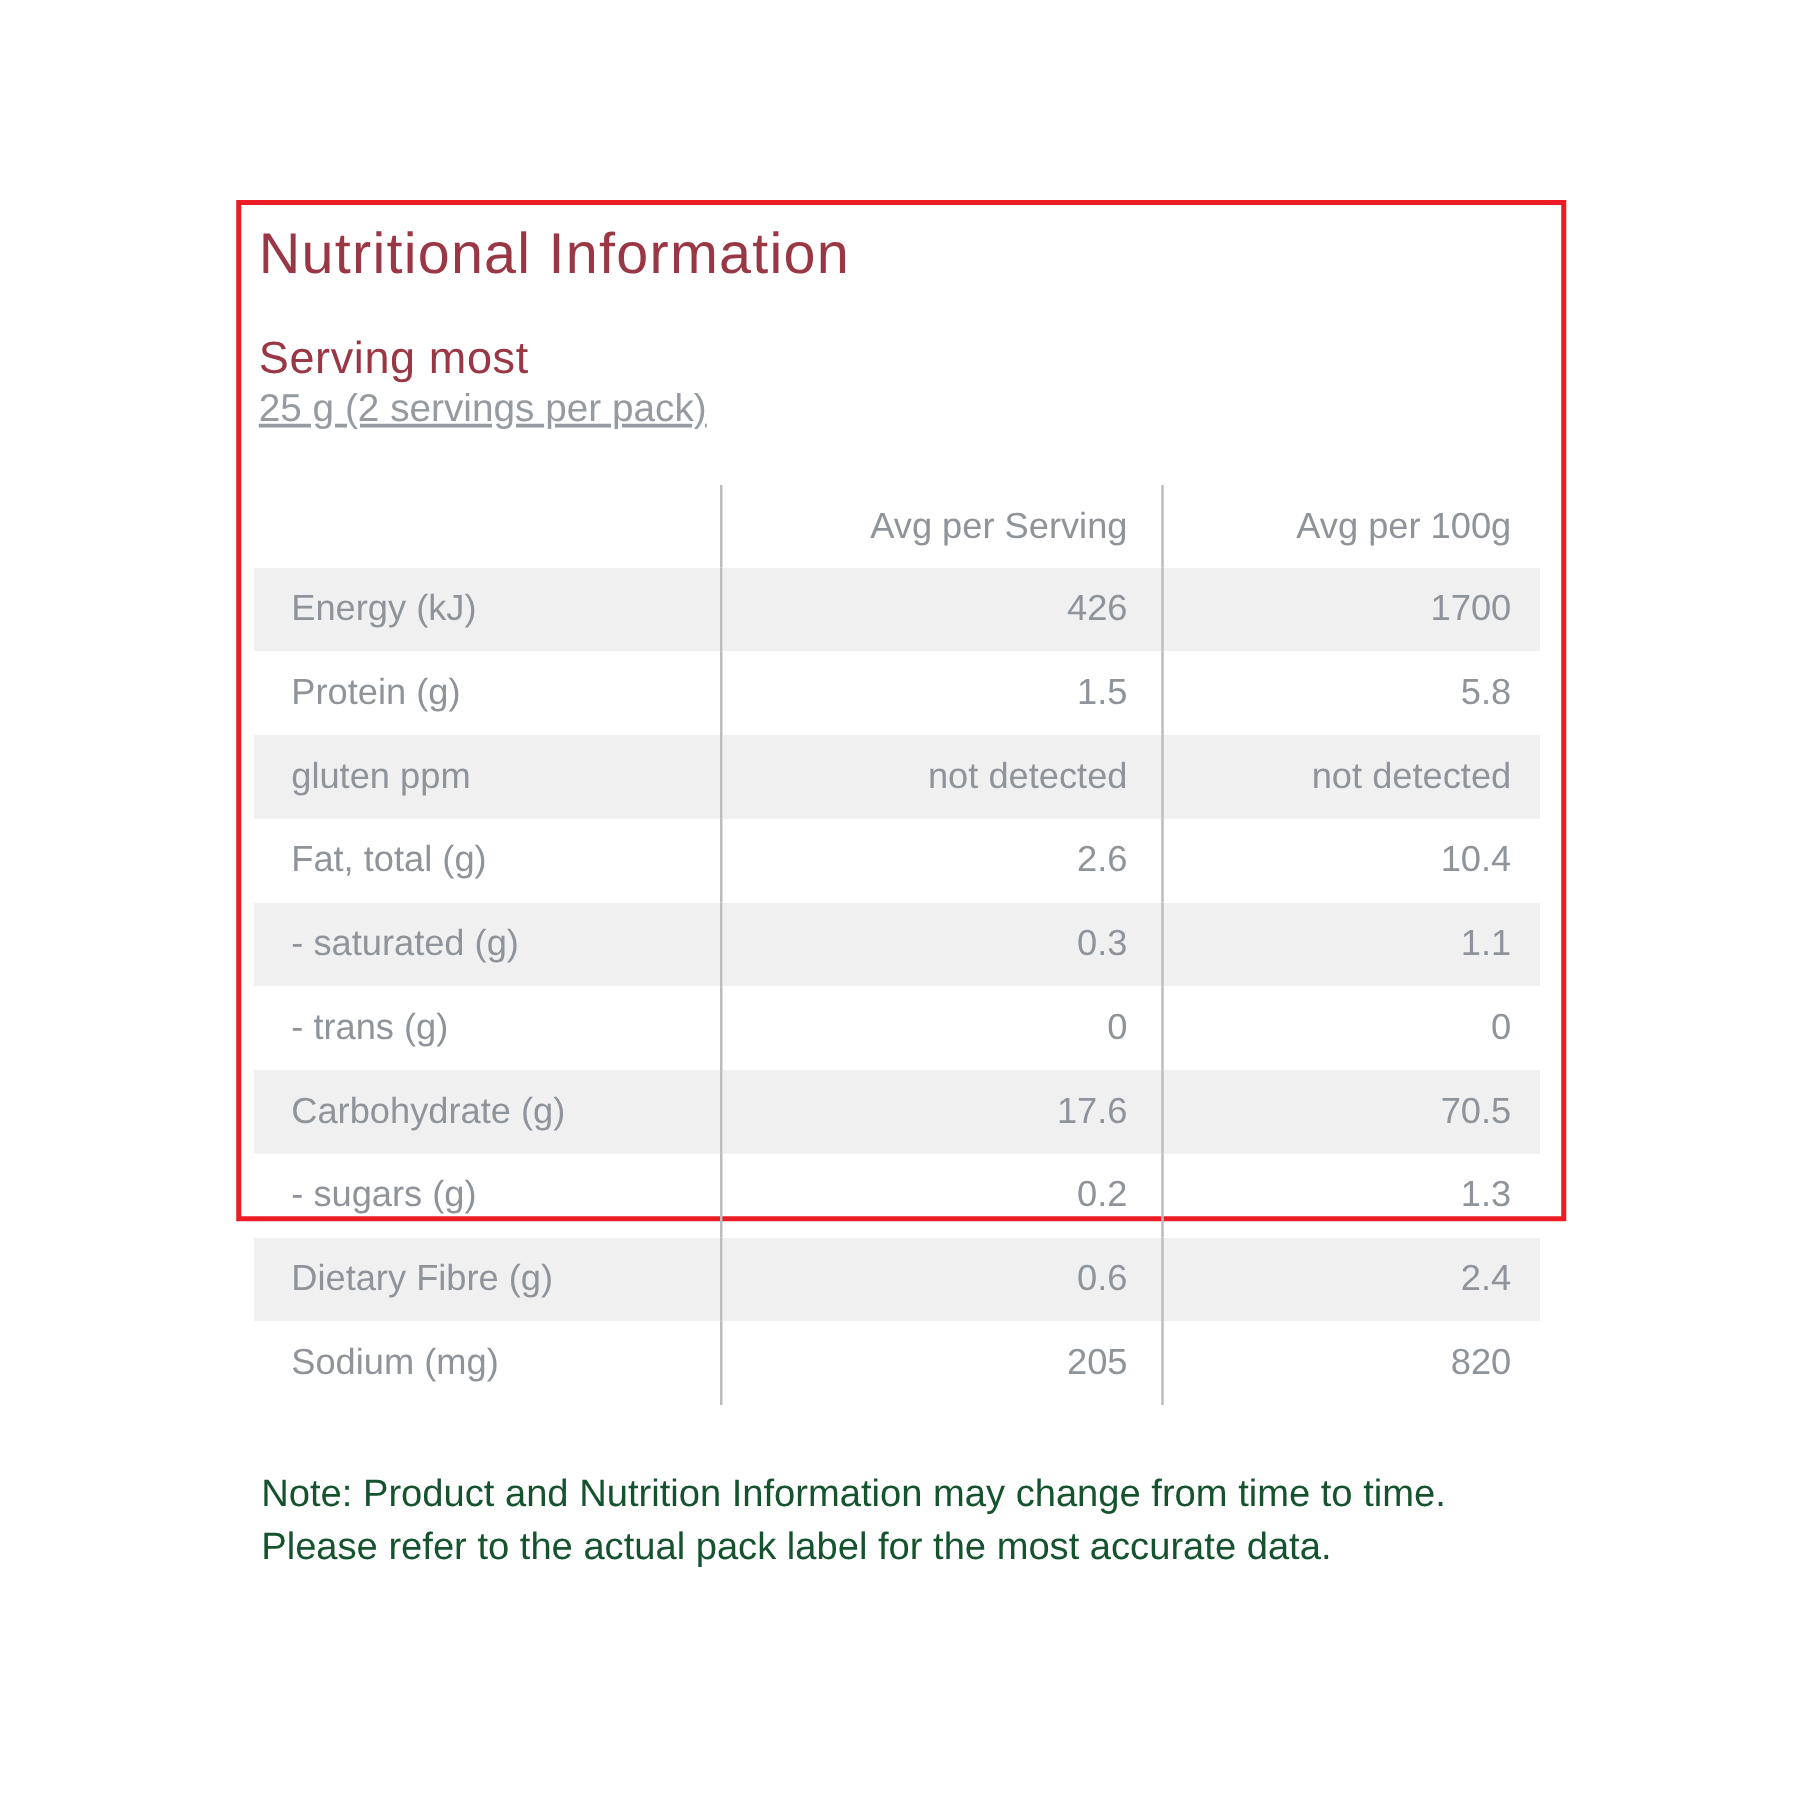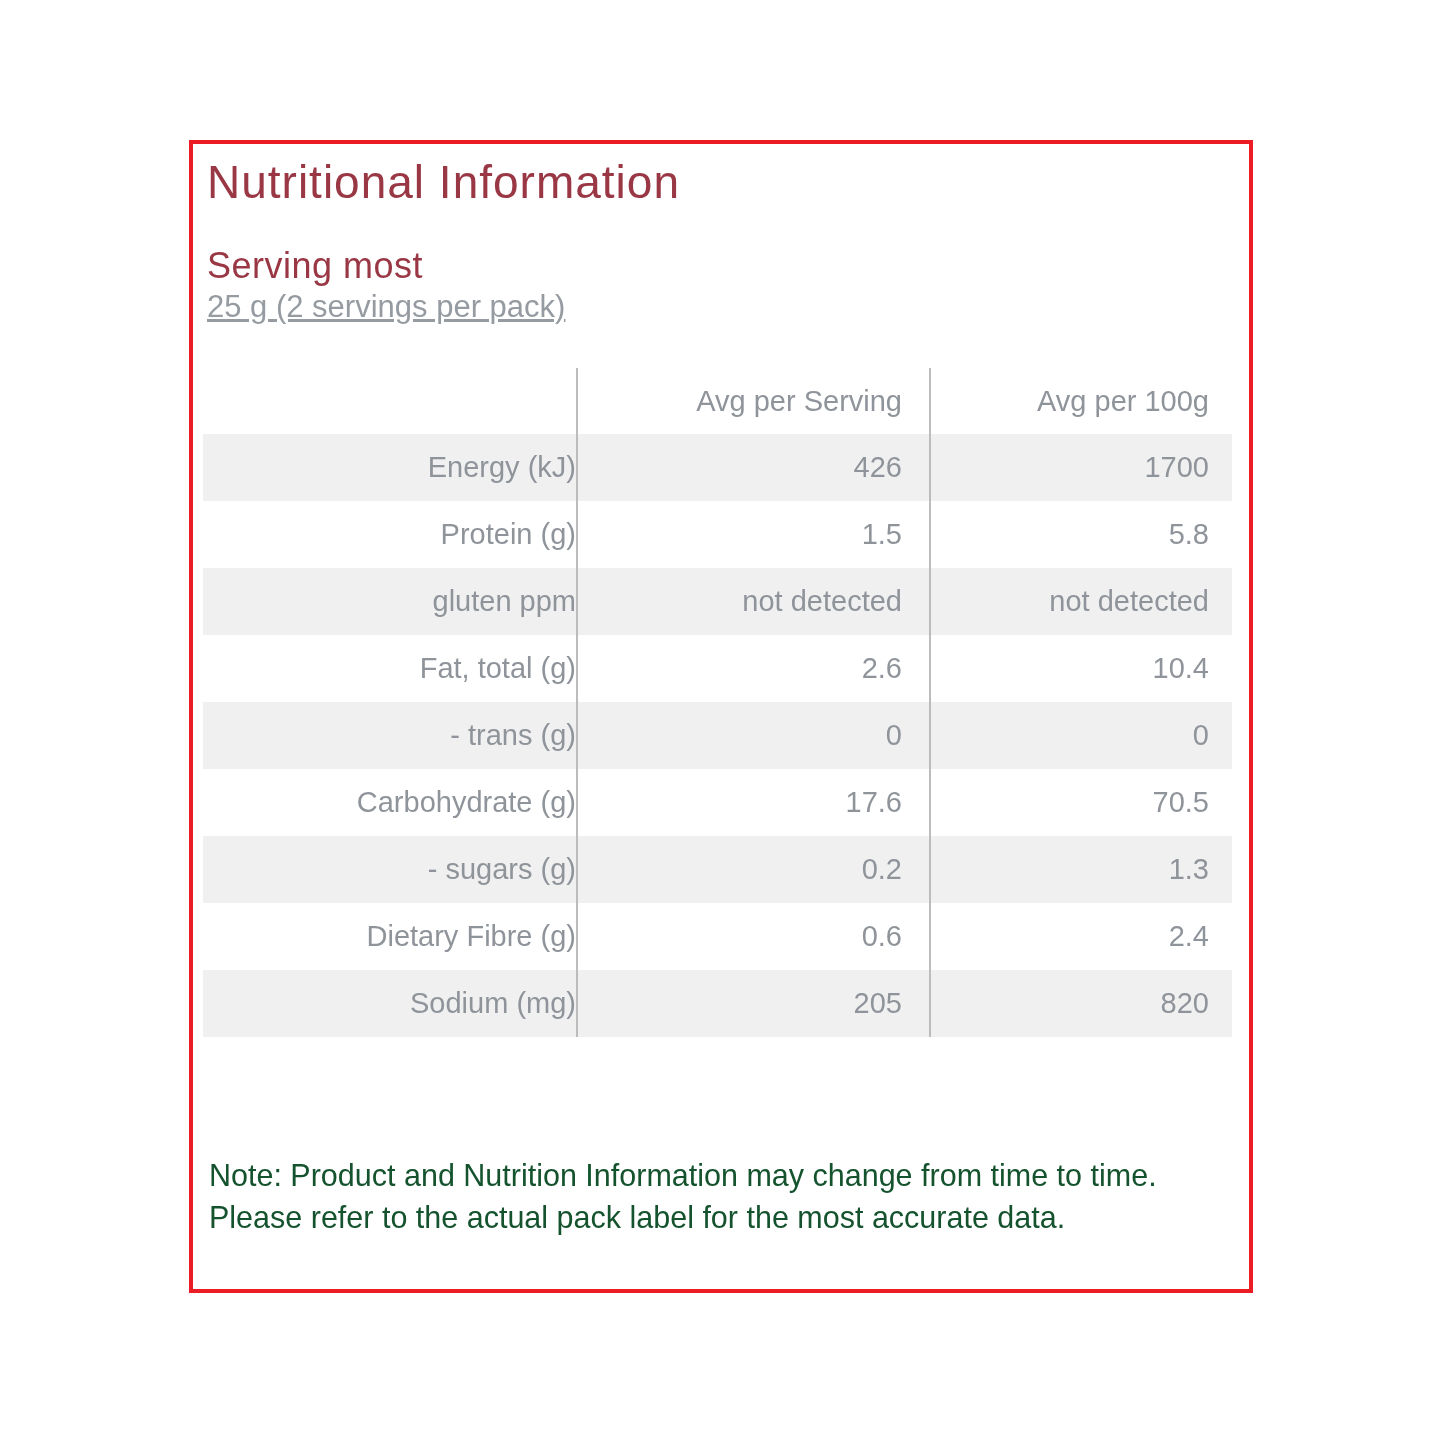--- a/index.html
+++ b/index.html
@@ -11,23 +11,23 @@
   .stage {
     position: relative;
     width: 1445px;
     height: 1445px;
     background: #ffffff;
     overflow: hidden;
   }
   .frame {
     position: absolute;
     left: 189px;
-    top: 140px;
+    top: 160px;
     width: 1064px;
-    height: 1153px;
+    height: 817px;
     box-sizing: border-box;
     border: 4px solid #ec1c24;
     background: #ffffff;
   }
   .title {
     position: absolute;
     left: 14px;
     top: 11px;
     font-size: 46px;
     line-height: 1.2;
@@ -70,21 +70,21 @@
     font-weight: normal;
     font-size: 29px;
     color: #8f949a;
     height: 67px;
     padding: 0;
     vertical-align: middle;
     overflow: hidden;
     white-space: nowrap;
   }
   .ntable thead th { height: 66px; background: #ffffff; }
-  .ntable .c1 { text-align: right;  padding-left: 30px; }
+  .ntable .c1 { text-align: left;  padding-left: 30px; }
   .ntable .c2 { text-align: right; padding-right: 27px; border-left: 2px solid #bcbcbc; }
   .ntable .c3 { text-align: right; padding-right: 23px; border-left: 2px solid #bcbcbc; }
   .ntable tbody tr:nth-child(odd) td { background: #f0f0f1; }
   .note {
     position: absolute;
     left: 16px;
     top: 1010px;
     width: 1030px;
     font-size: 30.5px;
     line-height: 42px;
@@ -131,20 +131,25 @@
     <td class="c1">gluten ppm</td>
     <td class="c2">not detected</td>
     <td class="c3">not detected</td>
   </tr>
           <tr>
     <td class="c1">Fat, total (g)</td>
     <td class="c2">2.6</td>
     <td class="c3">10.4</td>
   </tr>
           <tr>
+    <td class="c1">- saturated (g)</td>
+    <td class="c2">0.3</td>
+    <td class="c3">1.1</td>
+  </tr>
+          <tr>
     <td class="c1">- trans (g)</td>
     <td class="c2">0</td>
     <td class="c3">0</td>
   </tr>
           <tr>
     <td class="c1">Carbohydrate (g)</td>
     <td class="c2">17.6</td>
     <td class="c3">70.5</td>
   </tr>
           <tr>

